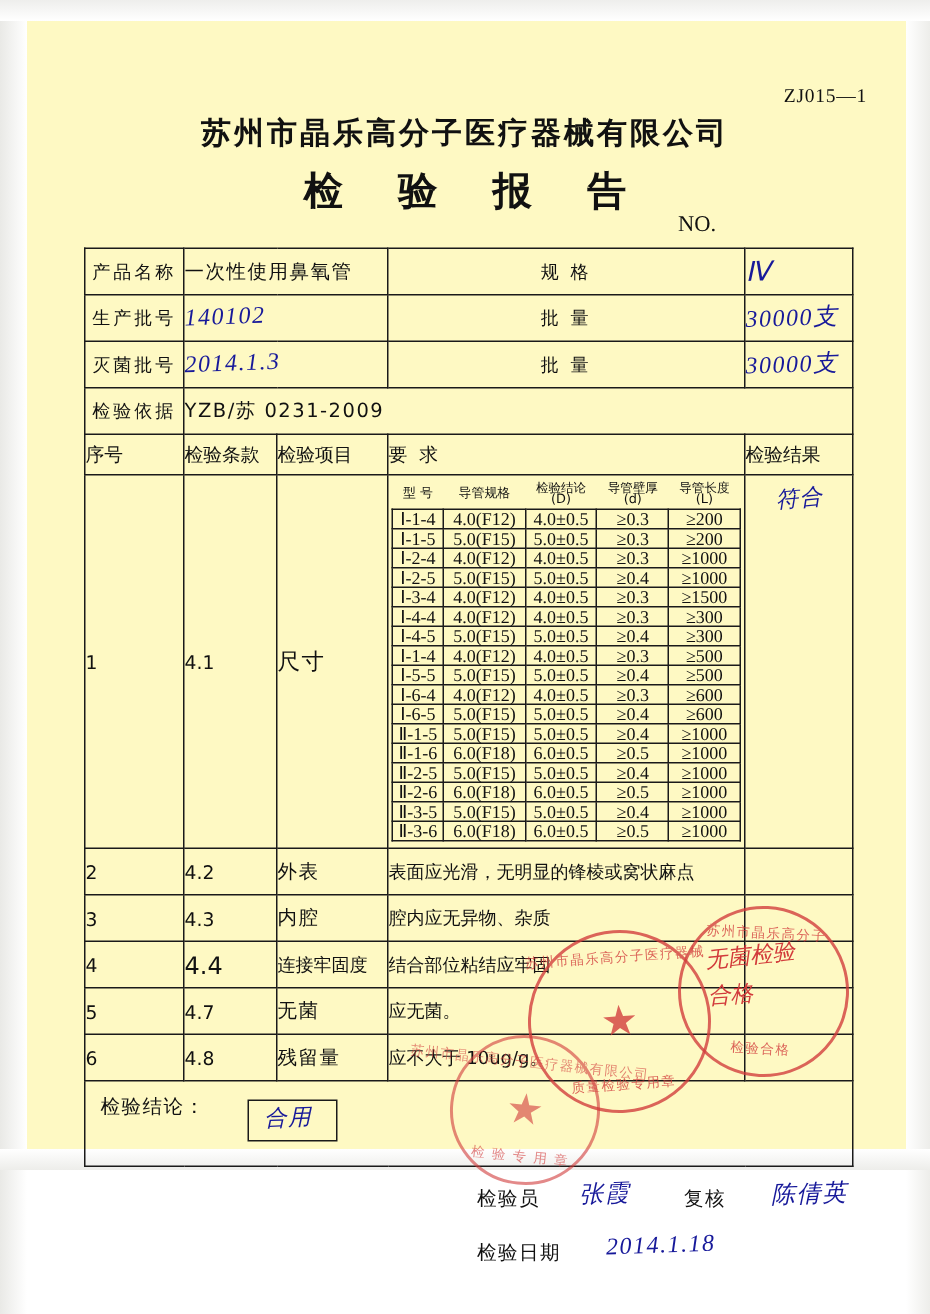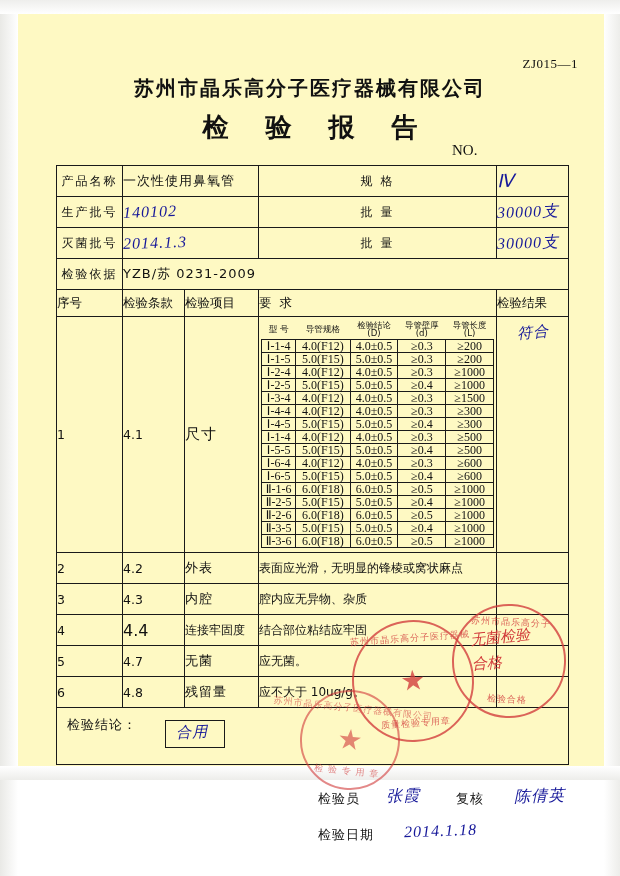--- a/index.html
+++ b/index.html
@@ -421,20 +421,27 @@
                   <td>≥600</td>
                 </tr>
                 <tr>
                   <td>Ⅰ-6-5</td>
                   <td>5.0(F15)</td>
                   <td>5.0±0.5</td>
                   <td>≥0.4</td>
                   <td>≥600</td>
                 </tr>
                 <tr>
+                  <td>Ⅱ-1-5</td>
+                  <td>5.0(F15)</td>
+                  <td>5.0±0.5</td>
+                  <td>≥0.4</td>
+                  <td>≥1000</td>
+                </tr>
+                <tr>
                   <td>Ⅱ-1-6</td>
                   <td>6.0(F18)</td>
                   <td>6.0±0.5</td>
                   <td>≥0.5</td>
                   <td>≥1000</td>
                 </tr>
                 <tr>
                   <td>Ⅱ-2-5</td>
                   <td>5.0(F15)</td>
                   <td>5.0±0.5</td>

